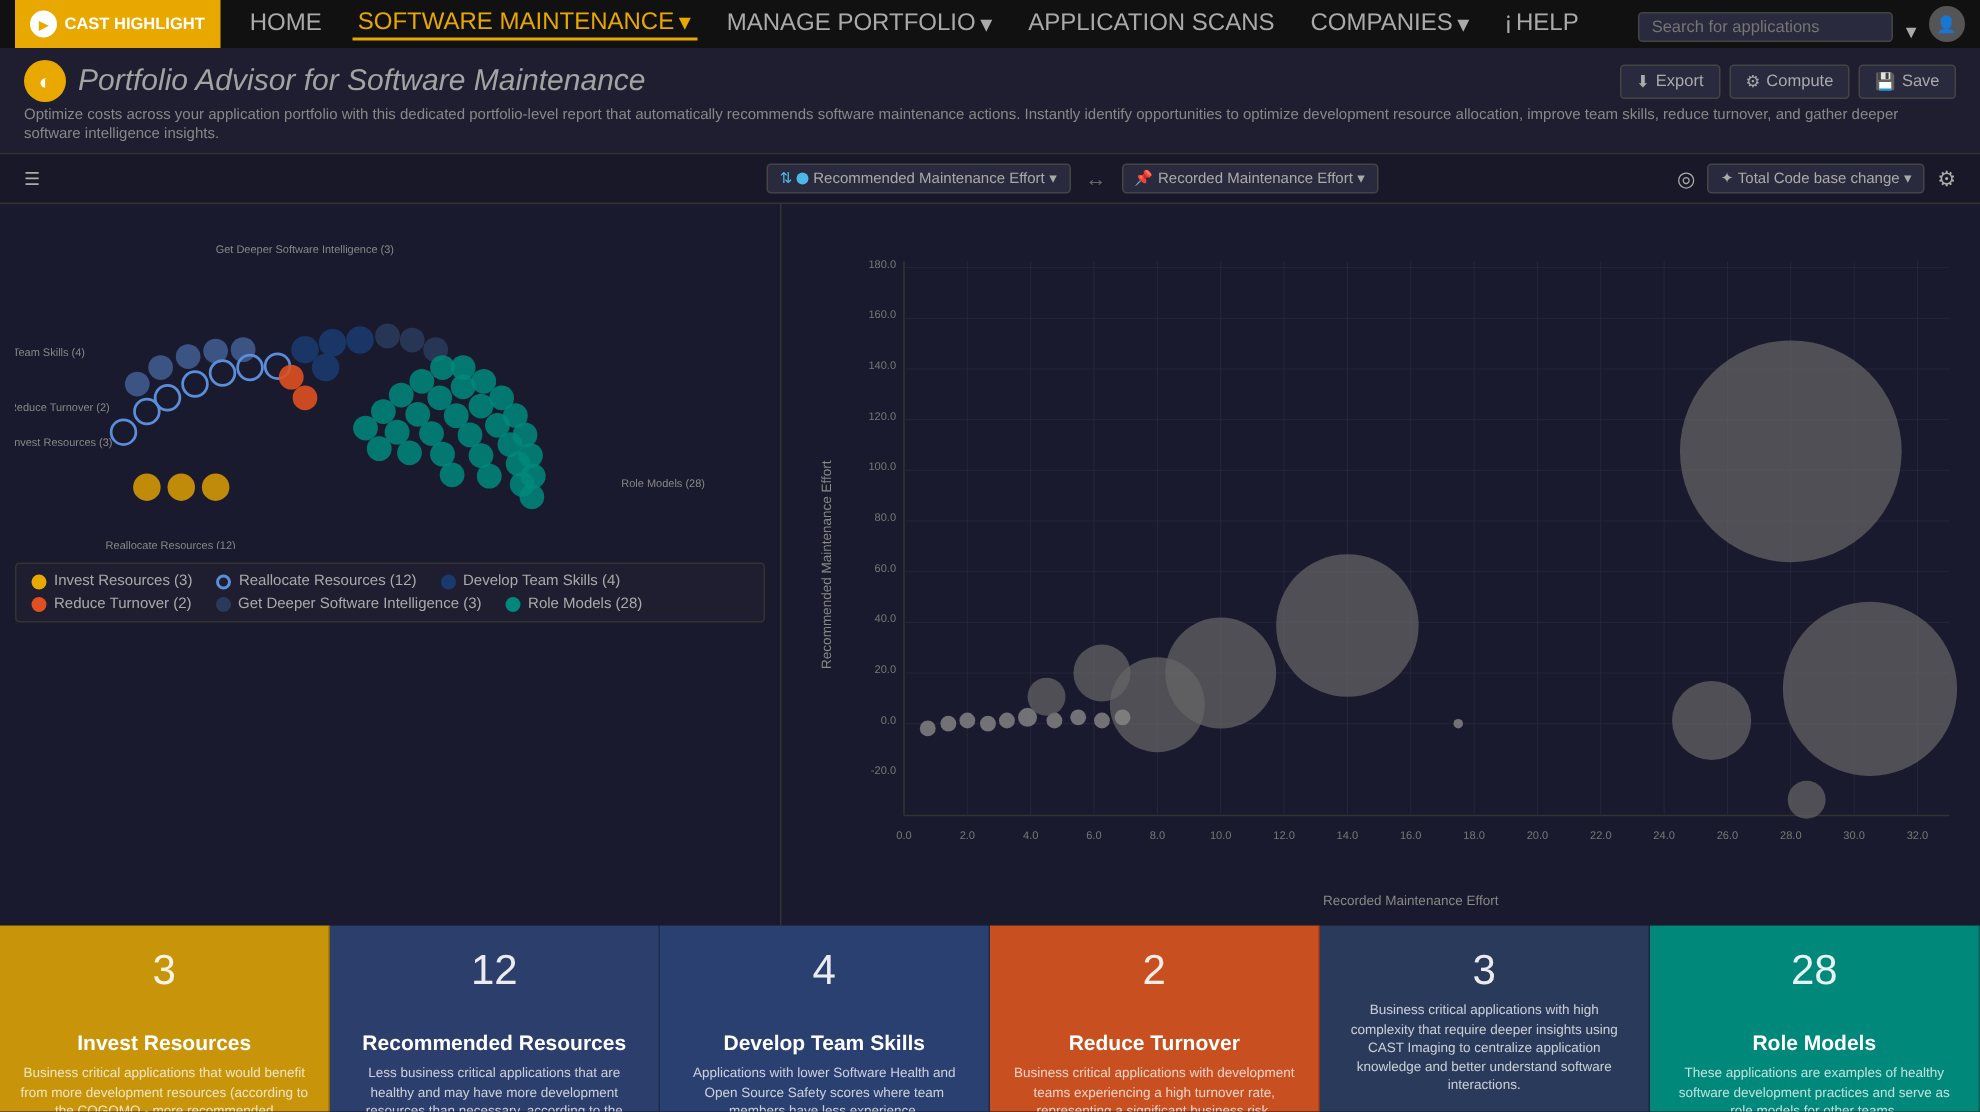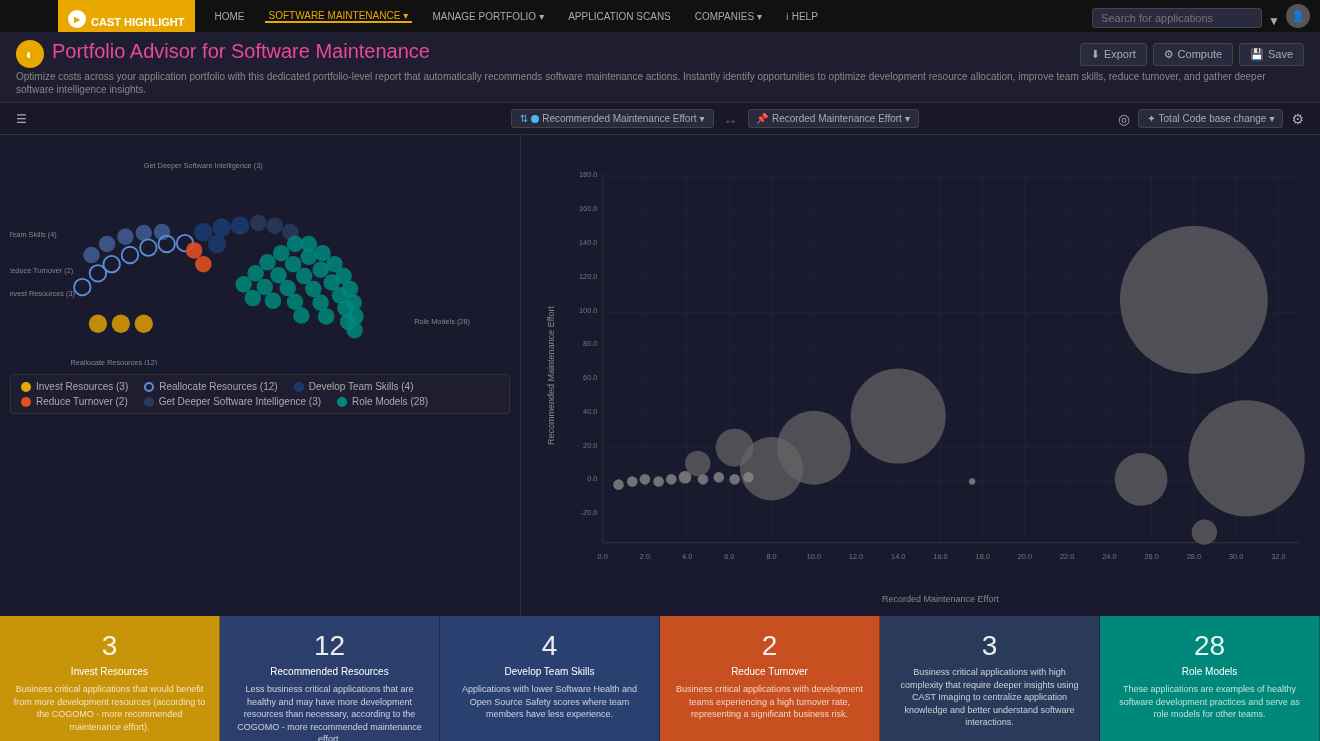--- a/index.html
+++ b/index.html
@@ -1,33 +1,33 @@
 <!DOCTYPE html>
 <html><head>
   <meta charset="utf-8">
   <style>
     * { margin: 0; padding: 0; box-sizing: border-box; }
     body { background: #1a1a2e; color: #ccc; font-family: Arial, sans-serif; font-size: 12px; width: 1320px; height: 741px; overflow: hidden; }
 
     
     .navbar { display: flex; align-items: center; background: #111; height: 32px; padding: 0 10px; gap: 16px; }
-    .nav-logo { background: #e8a800; padding: 4px 10px; font-weight: bold; font-size: 11px; color: #fff; display: flex; align-items: flex-end; gap: 5px; height: 32px; margin-left: 48px; }
+    .nav-logo { background: #e8a800; padding: 4px 10px; font-weight: bold; font-size: 11px; color: #fff; display: flex; align-items: center; gap: 5px; height: 32px; }
     .nav-logo-icon { width: 18px; height: 18px; background: #fff; border-radius: 50%; display: flex; align-items: center; justify-content: center; }
     .nav-logo-icon::before { content: '▶'; color: #e8a800; font-size: 8px; }
-    .nav-item { color: #aaa; font-size: 10px; cursor: pointer; padding: 0 4px; display: flex; align-items: center; gap: 3px; text-align: right; }
+    .nav-item { color: #aaa; font-size: 16px; cursor: pointer; padding: 0 4px; display: flex; align-items: center; gap: 3px; text-align: right; }
     .nav-item.active { color: #e8a800; border-bottom: 2px solid #e8a800; }
     .nav-search { margin-left: auto; display: flex; align-items: flex-end; gap: 6px; }
     .nav-search input { background: #2a2a3e; border: 1px solid #444; color: #ccc; padding: 3px 8px; font-size: 11px; width: 170px; border-radius: 3px; }
     .nav-filter { color: #aaa; cursor: pointer; }
     .nav-user { width: 24px; height: 24px; background: #555; border-radius: 50%; display: flex; align-items: center; justify-content: center; color: #fff; font-size: 11px; cursor: pointer; }
 
     
     .page-header { background: #1e1e30; padding: 8px 16px 6px; border-bottom: 1px solid #333; }
     .page-title-row { display: flex; align-items: center; justify-content: space-between; }
-    .page-title { display: flex; align-items: flex-start; gap: 8px; font-size: 20px; color: #ec4899; font-weight: 300; }
+    .page-title { display: flex; align-items: center; gap: 8px; font-size: 20px; color: #a3a3a3; font-weight: 300; font-style: italic; }
     .page-title-icon { width: 28px; height: 28px; background: #e8a800; border-radius: 50%; display: flex; align-items: center; justify-content: center; }
     .page-title-icon::before { content: '◐'; color: #fff; font-size: 14px; }
     .page-subtitle { font-size: 10px; color: #888; margin-top: 2px; line-height: 1.3; }
     .header-actions { display: flex; gap: 6px; }
     .header-btn { background: #2a2a3e; border: 1px solid #444; color: #aaa; padding: 4px 10px; font-size: 11px; cursor: pointer; border-radius: 3px; display: flex; align-items: center; gap: 4px; }
 
     
     .main { display: flex; height: calc(741px - 32px - 68px - 160px); }
 
     
@@ -43,21 +43,21 @@
     
     .chart-legend { display: flex; flex-wrap: wrap; gap: 4px 16px; margin-top: 6px; background: #1e1e30; border: 1px solid #333; padding: 6px 10px; border-radius: 3px; }
     .legend-item { display: flex; align-items: center; gap: 5px; font-size: 10px; color: #aaa; }
     .legend-dot { width: 10px; height: 10px; border-radius: 50%; flex-shrink: 0; }
     .legend-dot-ring { width: 10px; height: 10px; border-radius: 50%; border: 2px solid; flex-shrink: 0; }
 
     
     .bottom-cards { display: flex; gap: 0; height: 160px; background: #111; }
     .card { flex: 1; padding: 14px 12px; display: flex; flex-direction: column; align-items: center; text-align: center; border-right: 1px solid rgba(0,0,0,0.3); }
     .card-count { font-size: 28px; font-weight: 300; margin-bottom: 4px; color: #fff; opacity: 0.9; }
-    .card-title { font-size: 10px; font-weight: normal; color: #fff; margin-bottom: 6px; }
+    .card-title { font-size: 14px; font-weight: bold; color: #fff; margin-bottom: 6px; margin-top: 20px; }
     .card-desc { font-size: 9px; color: rgba(255,255,255,0.75); line-height: 1.4; }
     .card-invest { background: #c8950a; }
     .card-reallocate { background: #2c3e6b; }
     .card-develop { background: #2a4070; }
     .card-reduce { background: #c85020; }
     .card-intelligence { background: #2a3a5a; }
     .card-models { background: #00897b; }
 
     .controls-row { display: flex; align-items: center; padding: 6px 16px; gap: 10px; background: #181828; border-bottom: 1px solid #333; }
     .menu-icon { color: #aaa; cursor: pointer; margin-right: 4px; }

